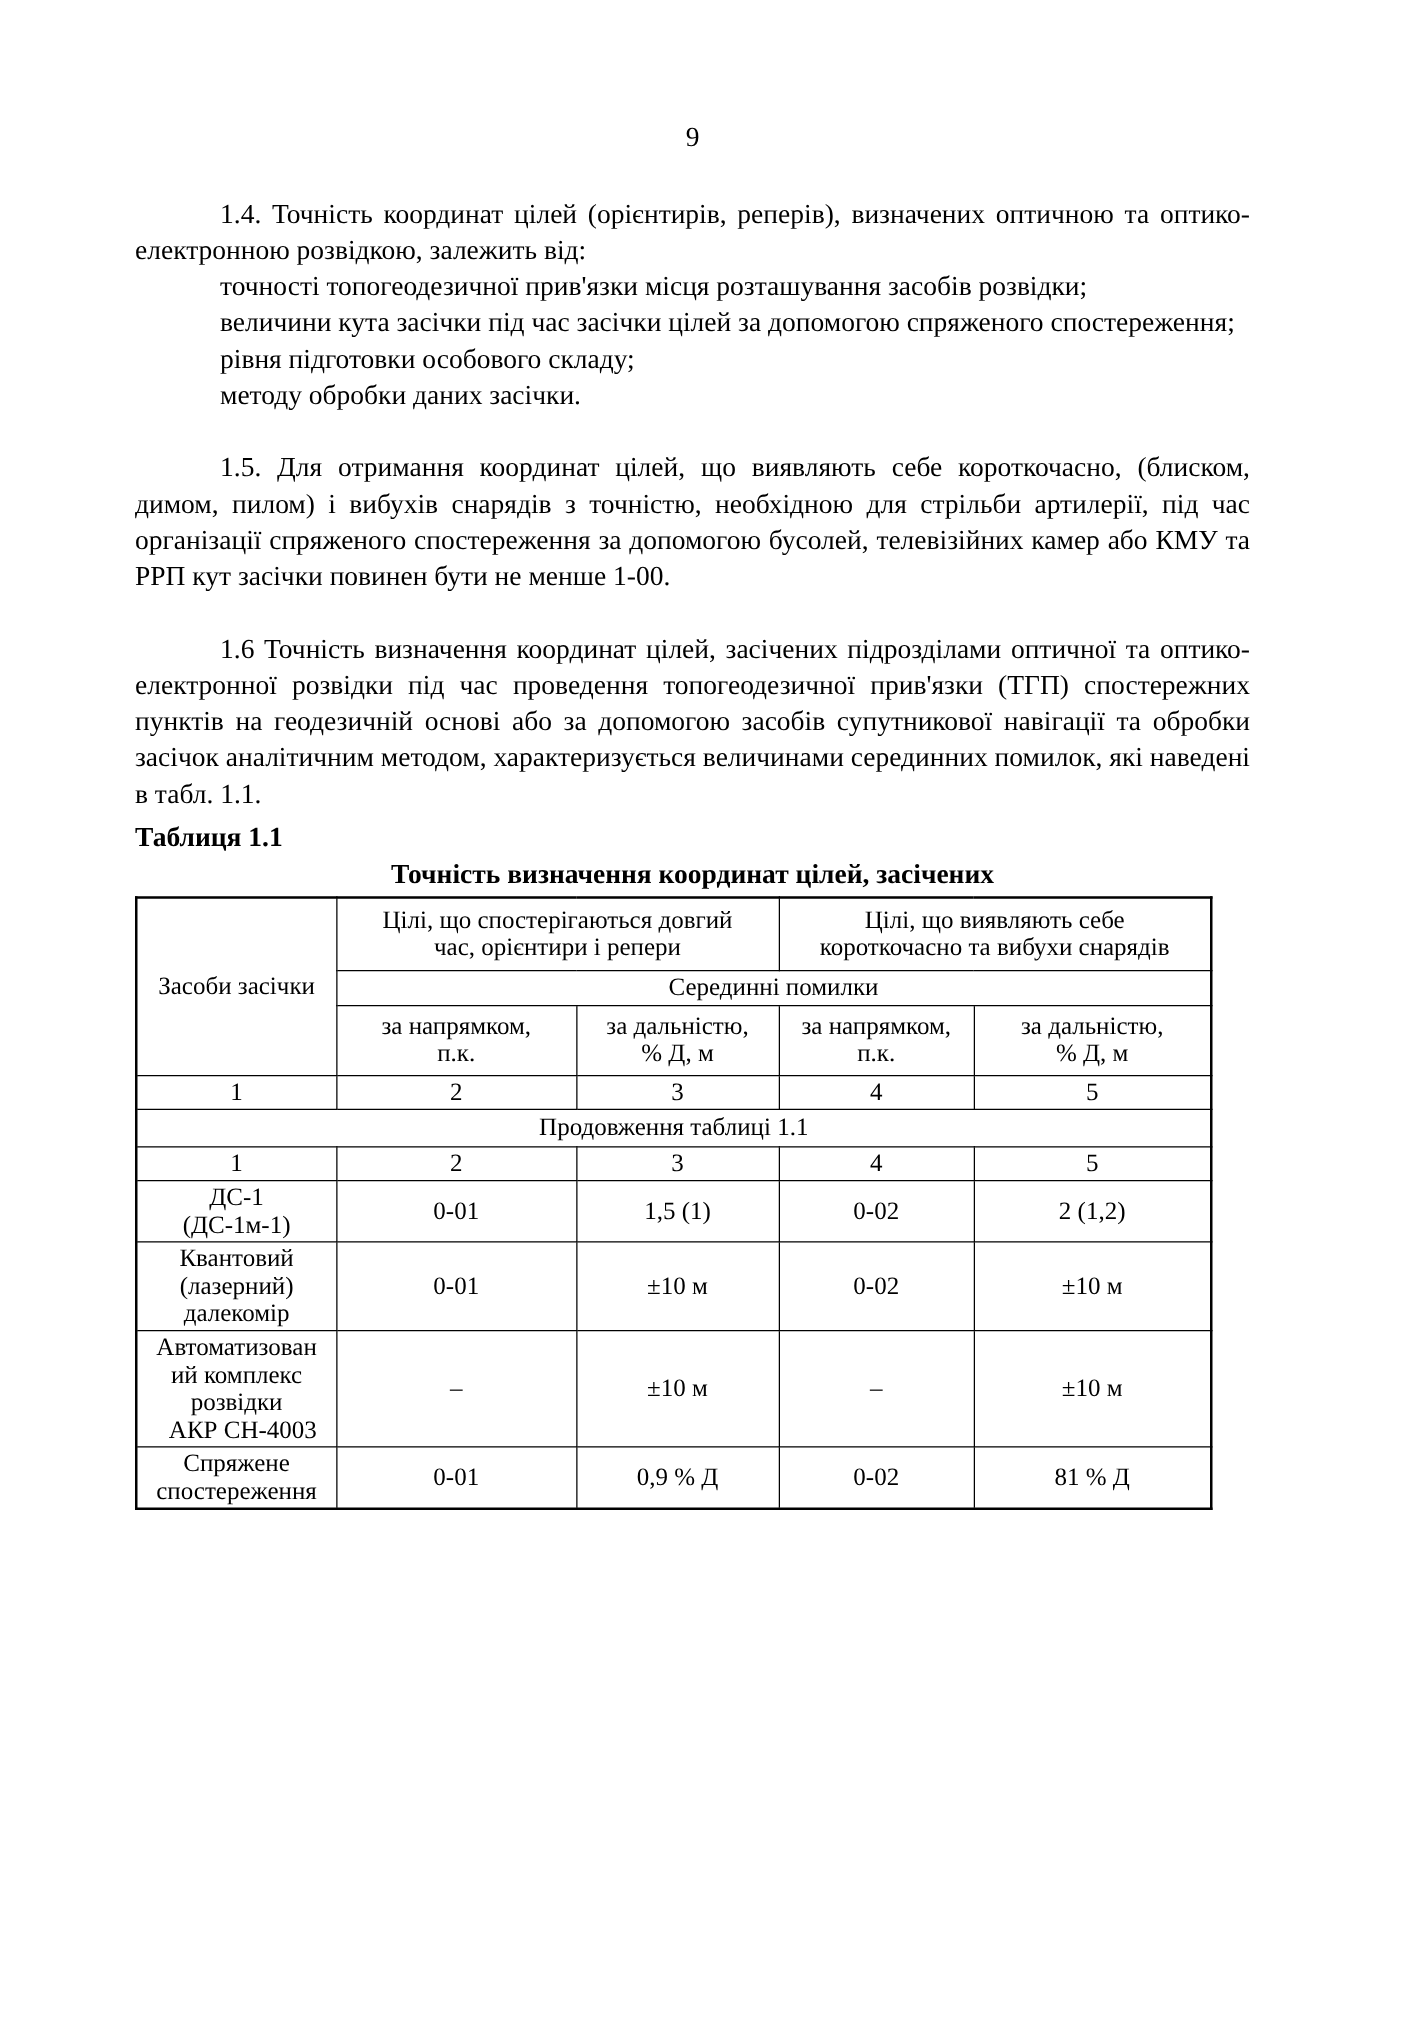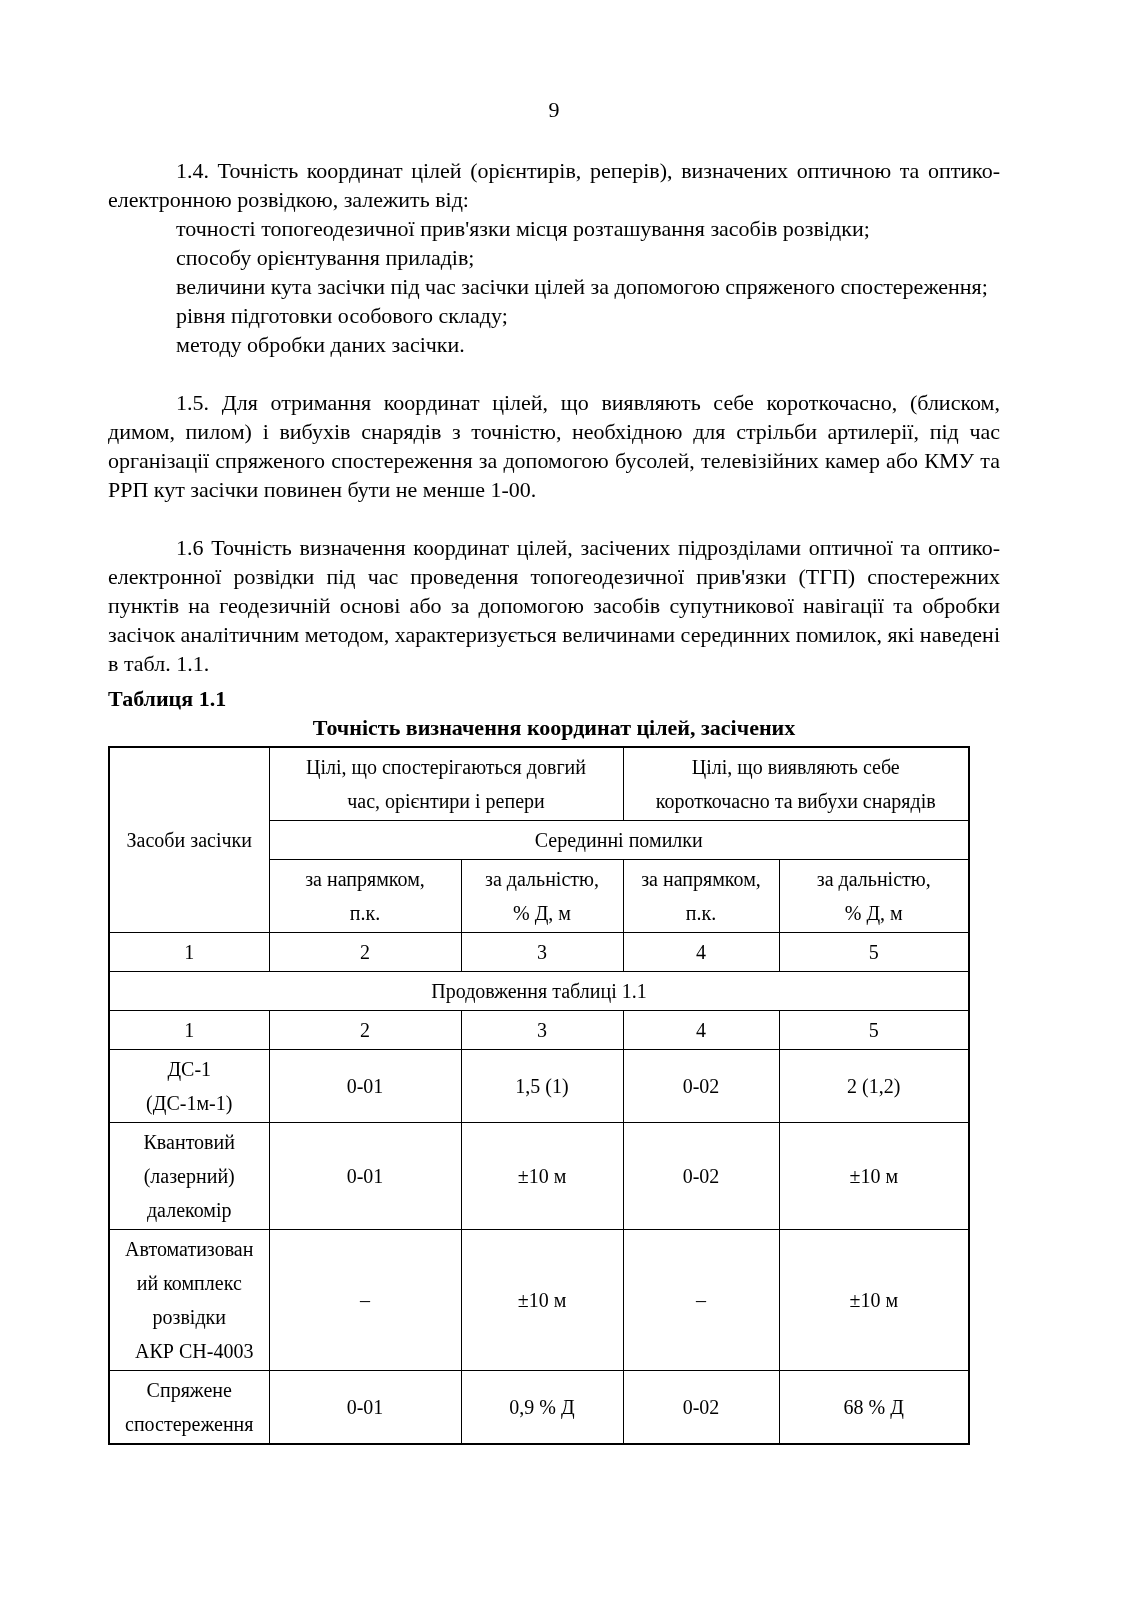--- a/index.html
+++ b/index.html
@@ -42,21 +42,21 @@
     margin-top: 4px;
     width: 860px;
     table-layout: fixed;
     border: 2px solid #000;
   }
   table.acc td {
     border: 1px solid #000;
     text-align: center;
     vertical-align: middle;
     font-size: 20px;
-    line-height: 34px;
+    line-height: 22px;
     padding: 2px 5px;
     white-space: pre-line;
     overflow: hidden;
   }
   tr.h58 { height: 58px; }
   tr.h28 { height: 28px; }
   tr.h56 { height: 56px; margin-left: 20px; }
   tr.h27 { height: 27px; }
   tr.h30 { height: 30px; }
   td.cont {
@@ -69,21 +69,20 @@
 </style>
 </head>
 <body>
 
 <div class="page">
 
   <div class="pagenum">9</div>
 
   <p class="body-par">1.4. Точність координат цілей (орієнтирів, реперів), визначених оптичною та оптико-електронною розвідкою, залежить від:</p>
   <p class="body-par">точності топогеодезичної прив'язки місця розташування засобів розвідки;</p>
-  <p class="body-par">способу орієнтування приладів;</p>
   <p class="body-par">величини кута засічки під час засічки цілей за допомогою спряженого спостереження;</p>
   <p class="body-par">рівня підготовки особового складу;</p>
   <p class="body-par">методу обробки даних засічки.</p>
 
   <div class="gap"></div>
 
   <p class="body-par">1.5. Для отримання координат цілей, що виявляють себе короткочасно, (блиском, димом, пилом) і вибухів снарядів з точністю, необхідною для стрільби артилерії, під час організації спряженого спостереження за допомогою бусолей, телевізійних камер або КМУ та РРП кут засічки повинен бути не менше 1-00.</p>
 
   <div class="gap"></div>
 
@@ -165,18 +164,18 @@
         <td>±10 м</td>
         <td>–</td>
         <td>±10 м</td>
       </tr>
       <tr>
         <td>Спряжене
 спостереження</td>
         <td>0-01</td>
         <td>0,9 % Д</td>
         <td>0-02</td>
-        <td>68 % Д</td>
+        <td>81 % Д</td>
       </tr>
     </tbody>
   </table>
 
 </div>
 
 </body></html>

